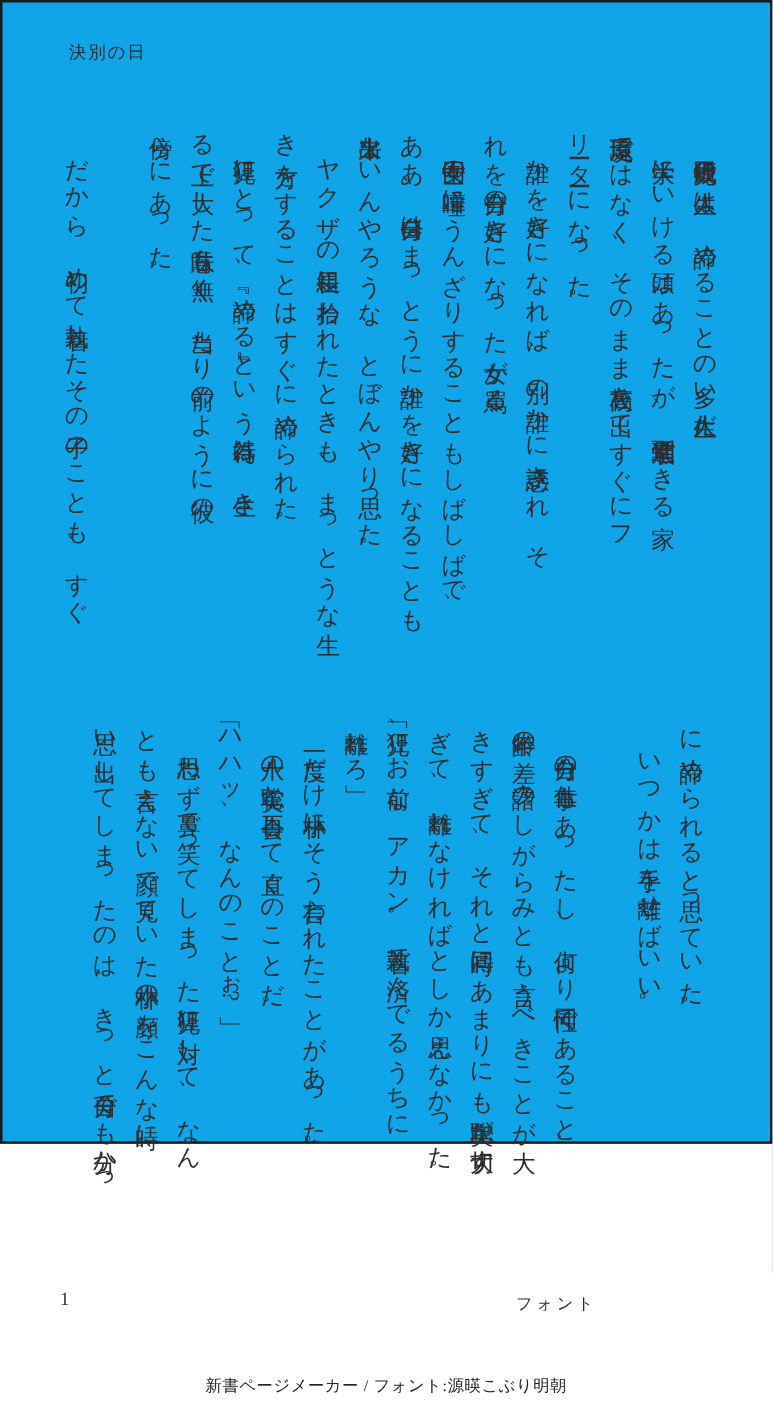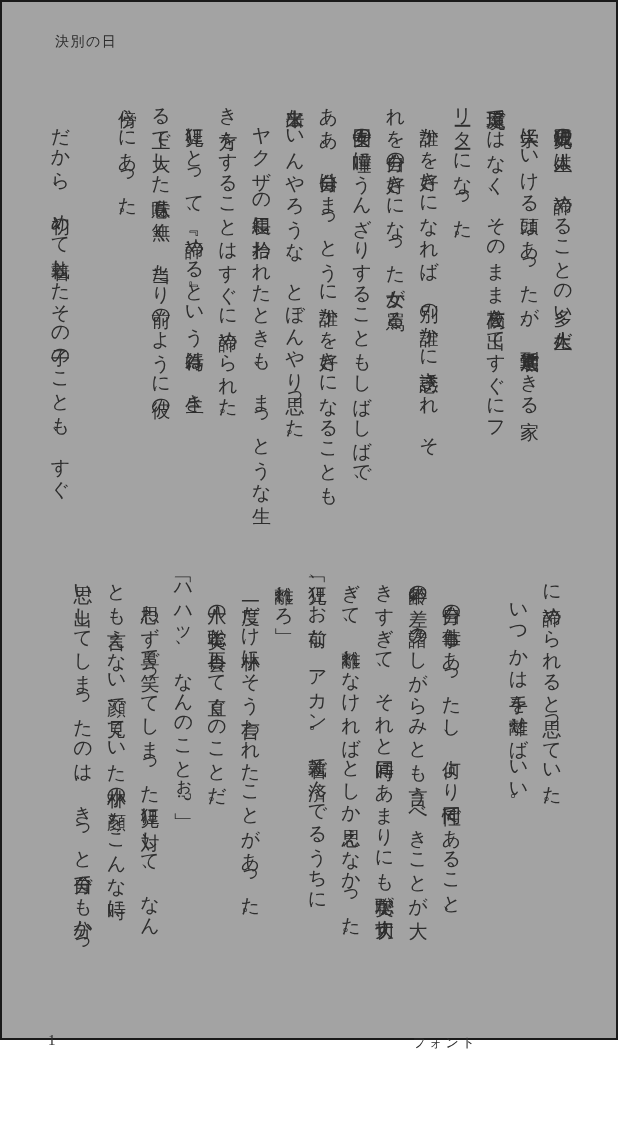--- a/index.html
+++ b/index.html
@@ -5,22 +5,22 @@
   html,body{margin:0;padding:0;}
   body{
     width:618px;height:1132px;background:#ffffff;
     font-family:"Liberation Serif","DejaVu Serif",serif;
     color:#2d2d2d;
     -webkit-font-smoothing:antialiased;
   }
   .canvas{position:relative;width:618px;height:1132px;background:#ffffff;overflow:hidden;}
   .page{
     position:absolute;left:0;top:0;
-    box-sizing:border-box;width:618px;height:1040px;
-    border:2px solid #1a1a1a;background:#a3a3a3;
+    box-sizing:border-box;width:618px;height:915px;
+    border:2px solid #1a1a1a;background:#0ea5e9;
   }
   .title{
     position:absolute;left:53px;top:31px;
     font-size:14px;letter-spacing:1.5px;color:#2d2d2d;
   }
   .vtext{
     position:absolute;
     writing-mode:vertical-rl;
     text-orientation:mixed;
     white-space:pre;
@@ -85,14 +85,15 @@
 　思わず鼻で笑ってしまった狂児に対して、なん
 とも言えない顔で見ていた小林の顔をこんな時に
 思い出してしまったのは、きっと自分でも分かっ</div>
 
     <div class="page-number">1</div>
 
     <div class="author">フォント</div>
 
   </div>
 
+  <div class="footer-credit">新書ページメーカー / フォント:源暎こぶり明朝</div>
 
 </div>
 
 </body></html>

